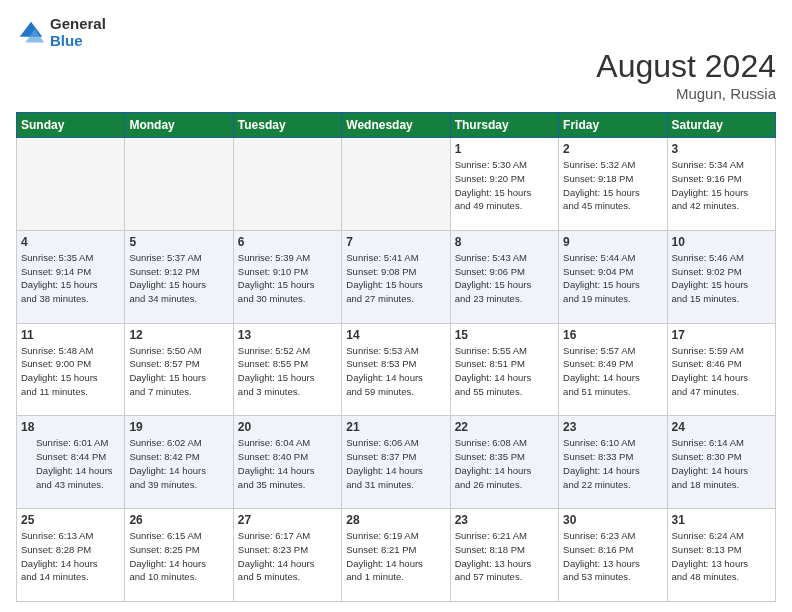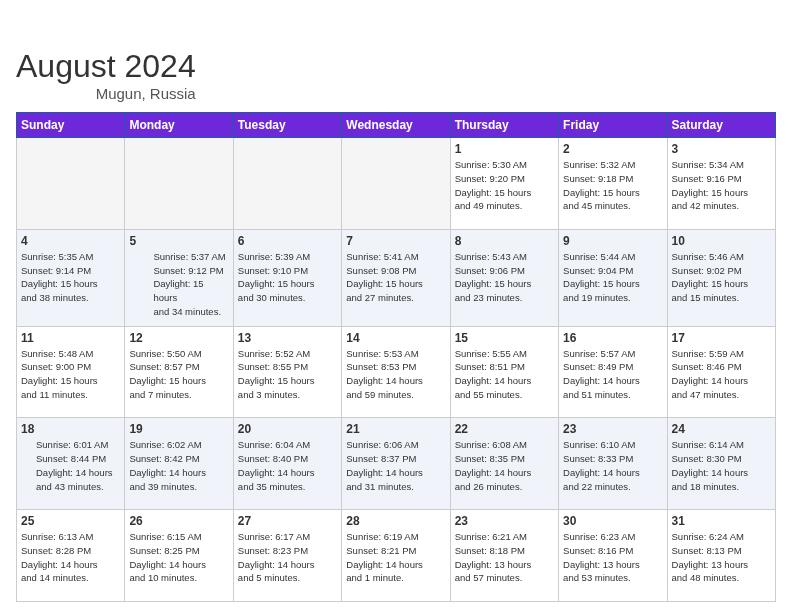--- a/index.html
+++ b/index.html
@@ -60,21 +60,21 @@
       font-size: 15px;
       color: #555;
     }
     .calendar {
       width: 100%;
       border-collapse: collapse;
       flex: 1;
       table-layout: fixed;
     }
     .calendar thead tr th {
-      background: #6d28d9;
+      background: #15803d;
       color: #fff;
       font-size: 12px;
       font-weight: bold;
       padding: 5px 4px;
       text-align: left;
       border: 1px solid #1a5ea0;
     }
     .calendar tbody tr td {
       border: 1px solid #ccc;
       vertical-align: top;
@@ -103,20 +103,30 @@
       font-size: 9.5px;
       line-height: 1.45;
       color: #333;
     }
   </style>
 </head>
 <body>
 
 <div class="page">
   <div class="header">
+    <div class="logo">
+      <svg class="logo-icon" viewBox="0 0 32 32">
+        <polygon points="16,4 28,20 4,20" fill="#2176c7"></polygon>
+        <polygon points="20,12 30,26 10,26" fill="#5ba3e0" opacity="0.7"></polygon>
+      </svg>
+      <div class="logo-text">
+        <span class="logo-general">General</span>
+        <span class="logo-blue">Blue</span>
+      </div>
+    </div>
     <div class="title-block">
       <div class="title-month">August 2024</div>
       <div class="title-location">Mugun, Russia</div>
     </div>
   </div>
 
   <table class="calendar">
     <thead>
       <tr>
       <th>Sunday</th>
@@ -159,21 +169,21 @@
         <tr>
           <td>
             <span class="day-number">4</span>
             <div class="day-info" style="white-space: pre-line;">Sunrise: 5:35 AM
 Sunset: 9:14 PM
 Daylight: 15 hours
 and 38 minutes.</div>
           </td>
           <td>
             <span class="day-number">5</span>
-            <div class="day-info" style="white-space: pre-line; margin-left: 24px;">Sunrise: 5:37 AM
+            <div class="day-info" style="white-space: pre-line;">Sunrise: 5:37 AM
 Sunset: 9:12 PM
 Daylight: 15 hours
 and 34 minutes.</div>
           </td>
           <td>
             <span class="day-number">6</span>
             <div class="day-info" style="white-space: pre-line;">Sunrise: 5:39 AM
 Sunset: 9:10 PM
 Daylight: 15 hours
 and 30 minutes.</div>

